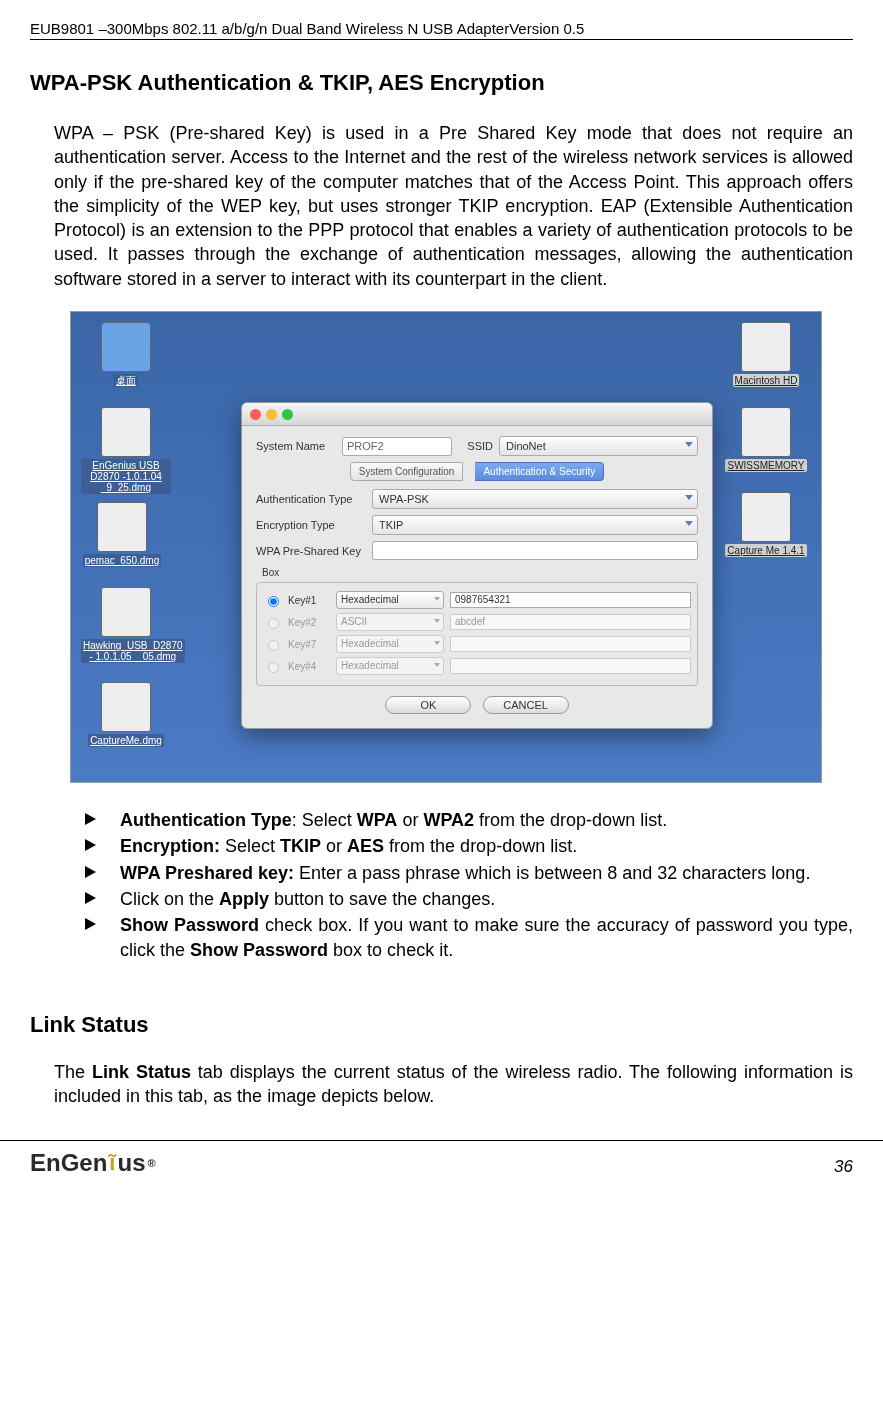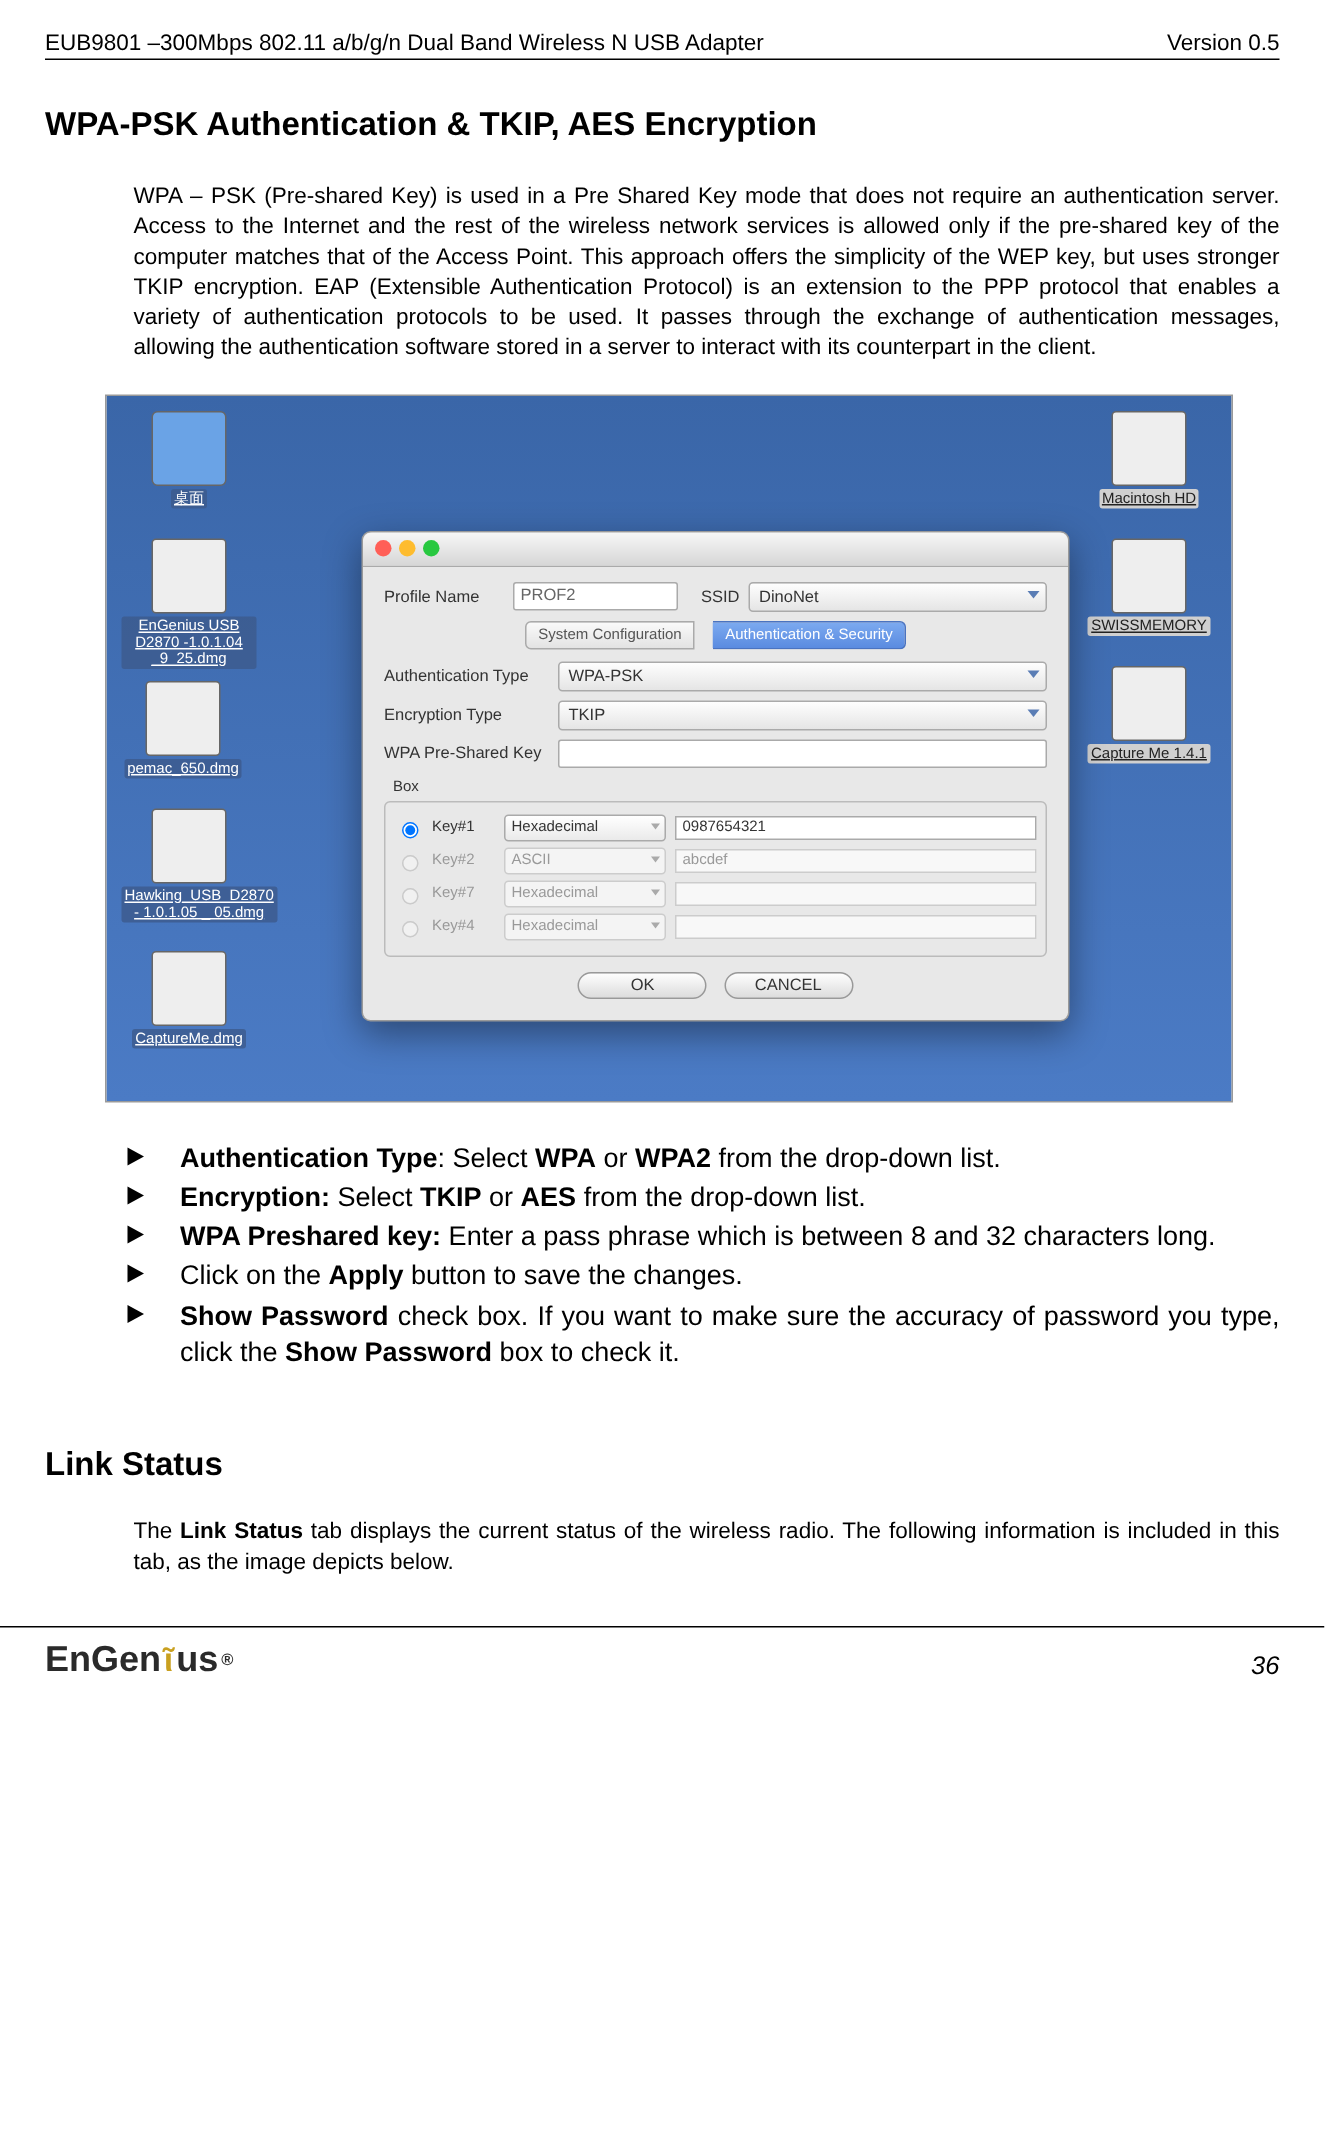--- a/index.html
+++ b/index.html
@@ -8,35 +8,34 @@
   padding: 0;
   background: #fff;
   color: #000;
   width: 883px;
 }
 .page {
   padding: 20px 30px;
 }
 .header-line {
   display: flex;
-  justify-content: space-between;
   font-size: 15px;
   border-bottom: 1px solid #000;
   padding-bottom: 2px;
 }
 .section-title {
   font-size: 22px;
   font-weight: bold;
   margin: 30px 0 25px 0;
 }
 .body-para {
-  font-size: 15px;
+  font-size: 18px;
   line-height: 1.35;
   text-align: justify;
-  margin: 0 0 20px 59px;
+  margin: 0 0 20px 24px;
 }
 .screenshot {
   margin: 0 0 25px 40px;
   width: 750px;
   height: 470px;
   border: 1px solid #999;
   background: linear-gradient(#3a66a8, #4b7bc5);
   position: relative;
   overflow: hidden;
 }
@@ -342,21 +341,21 @@
     </div>
 
     <div class="window">
       <div class="titlebar">
         <span class="traffic red"></span>
         <span class="traffic yel"></span>
         <span class="traffic grn"></span>
       </div>
       <div class="winbody">
         <div class="row">
-          <span class="lblfld" style="width:80px">Profile Name</span>
+          <span class="lblfld" style="width:80px">System Name</span>
           <div class="fld" style="flex:0 0 100px">PROF2</div>
           <span style="width:35px;text-align:right">SSID</span>
           <div class="sel">DinoNet</div>
         </div>
         <div class="tabbar" style="justify-content:center">
           <div class="tab">System Configuration</div>
           <div class="tab active">Authentication &amp; Security</div>
         </div>
         <div class="row">
           <span class="lblfld">Authentication Type</span>

